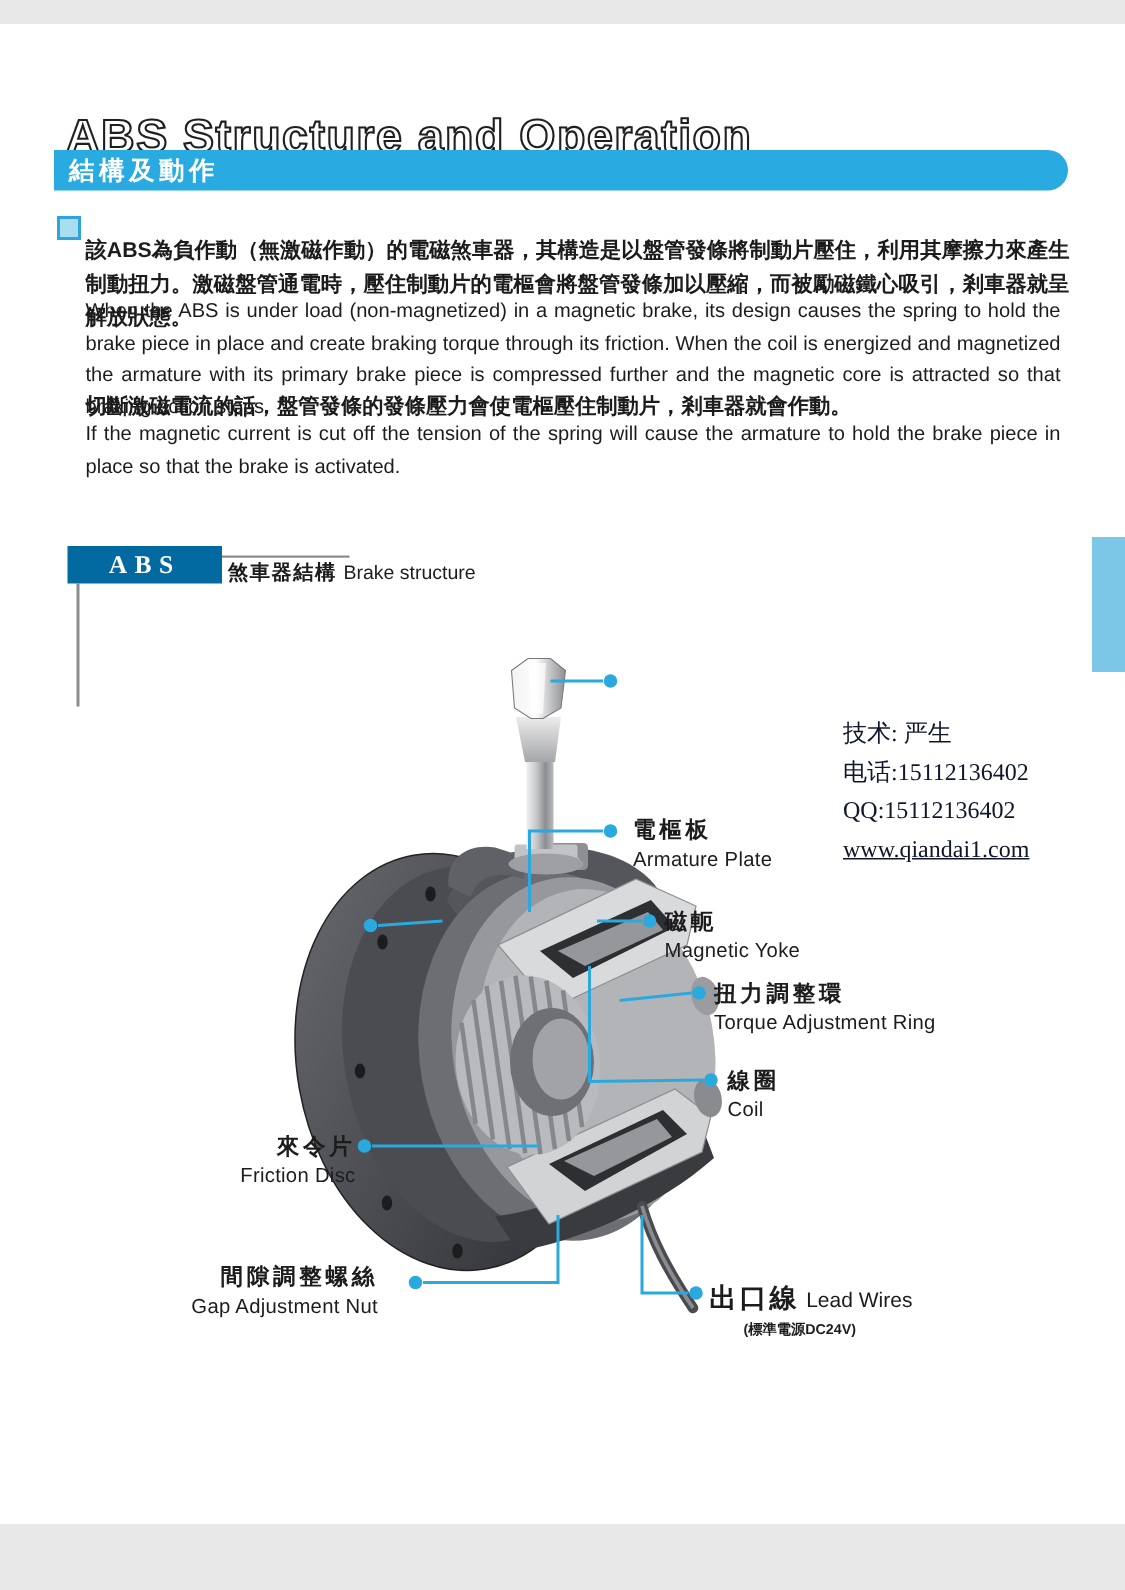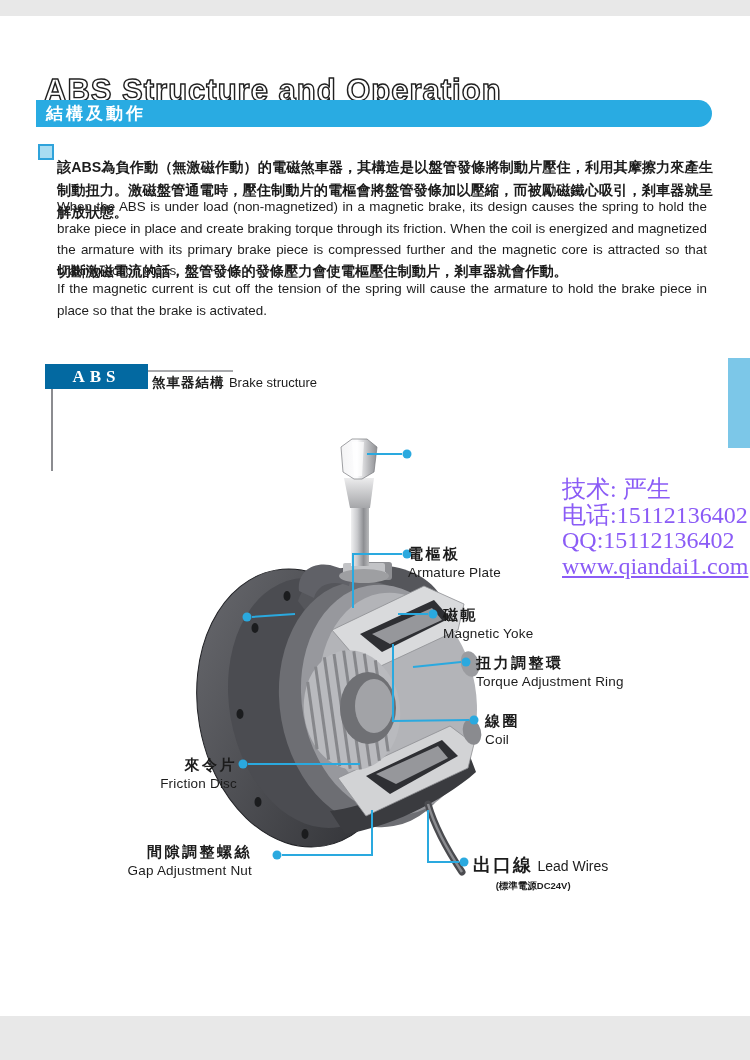--- a/index.html
+++ b/index.html
@@ -46,22 +46,22 @@
   .lbl { z-index:4; }
   .lbl .zh { font-size:15px; font-weight:700; letter-spacing:2.5px; line-height:19px; white-space:nowrap; }
   .lbl .en { font-size:13.5px; font-weight:400; letter-spacing:0.2px; line-height:19px; white-space:nowrap; }
   .lbl-right { text-align:right; }
   .lbl-leadwires .zh-inline { font-size:18px; font-weight:700; letter-spacing:2px; }
   .lbl-leadwires .en-inline { font-size:14px; font-weight:400; }
   .lbl-leadwires .note { font-size:9.5px; font-weight:700; margin-left:-15px; margin-top:3px; letter-spacing:0; white-space:nowrap;text-align:center; }
 
   .watermark {
     left:562px; top:461px; z-index:6;
-    font-family:"Liberation Serif", serif; color:#8b5cf6;
-    font-size:24px; line-height:25.5px; white-space:nowrap;
+    font-family:"Liberation Serif", serif; color:#0f172a;
+    font-size:16px; line-height:25.5px; white-space:nowrap;
   }
   .watermark .url { text-decoration:underline; }
 
   .side-tab { left:728px; top:342px; width:22px; height:90px; background:#7cc7e8; z-index:2; }
 
   .pagenum { left:360px; top:1021px; width:34px; text-align:right; font-size:13px; font-weight:700; }
 </style>
 </head>
 <body>
 
@@ -193,21 +193,21 @@
       <line x1="248" y1="748" x2="360" y2="748"></line>                                   
         <circle cx="243" cy="748" r="4.5" stroke="none"></circle>
       <polyline points="372,794 372,839 282,839" fill="none"></polyline>                       
         <circle cx="277" cy="839" r="4.5" stroke="none"></circle>
       <polyline points="428,794 428,846 459,846" fill="none"></polyline>                       
         <circle cx="464" cy="846" r="4.5" stroke="none"></circle>
     </g>
   </svg>
 
 
-  <div class="abs-pos lbl" style="left:408px;top:528px">
+  <div class="abs-pos lbl" style="left:422px;top:528px">
     <div class="zh">電樞板</div>
     <div class="en">Armature Plate</div>
   </div>
 
 
   <div class="abs-pos lbl" style="left:443px;top:589px">
     <div class="zh">磁軛</div>
     <div class="en">Magnetic Yoke</div>
   </div>
 

